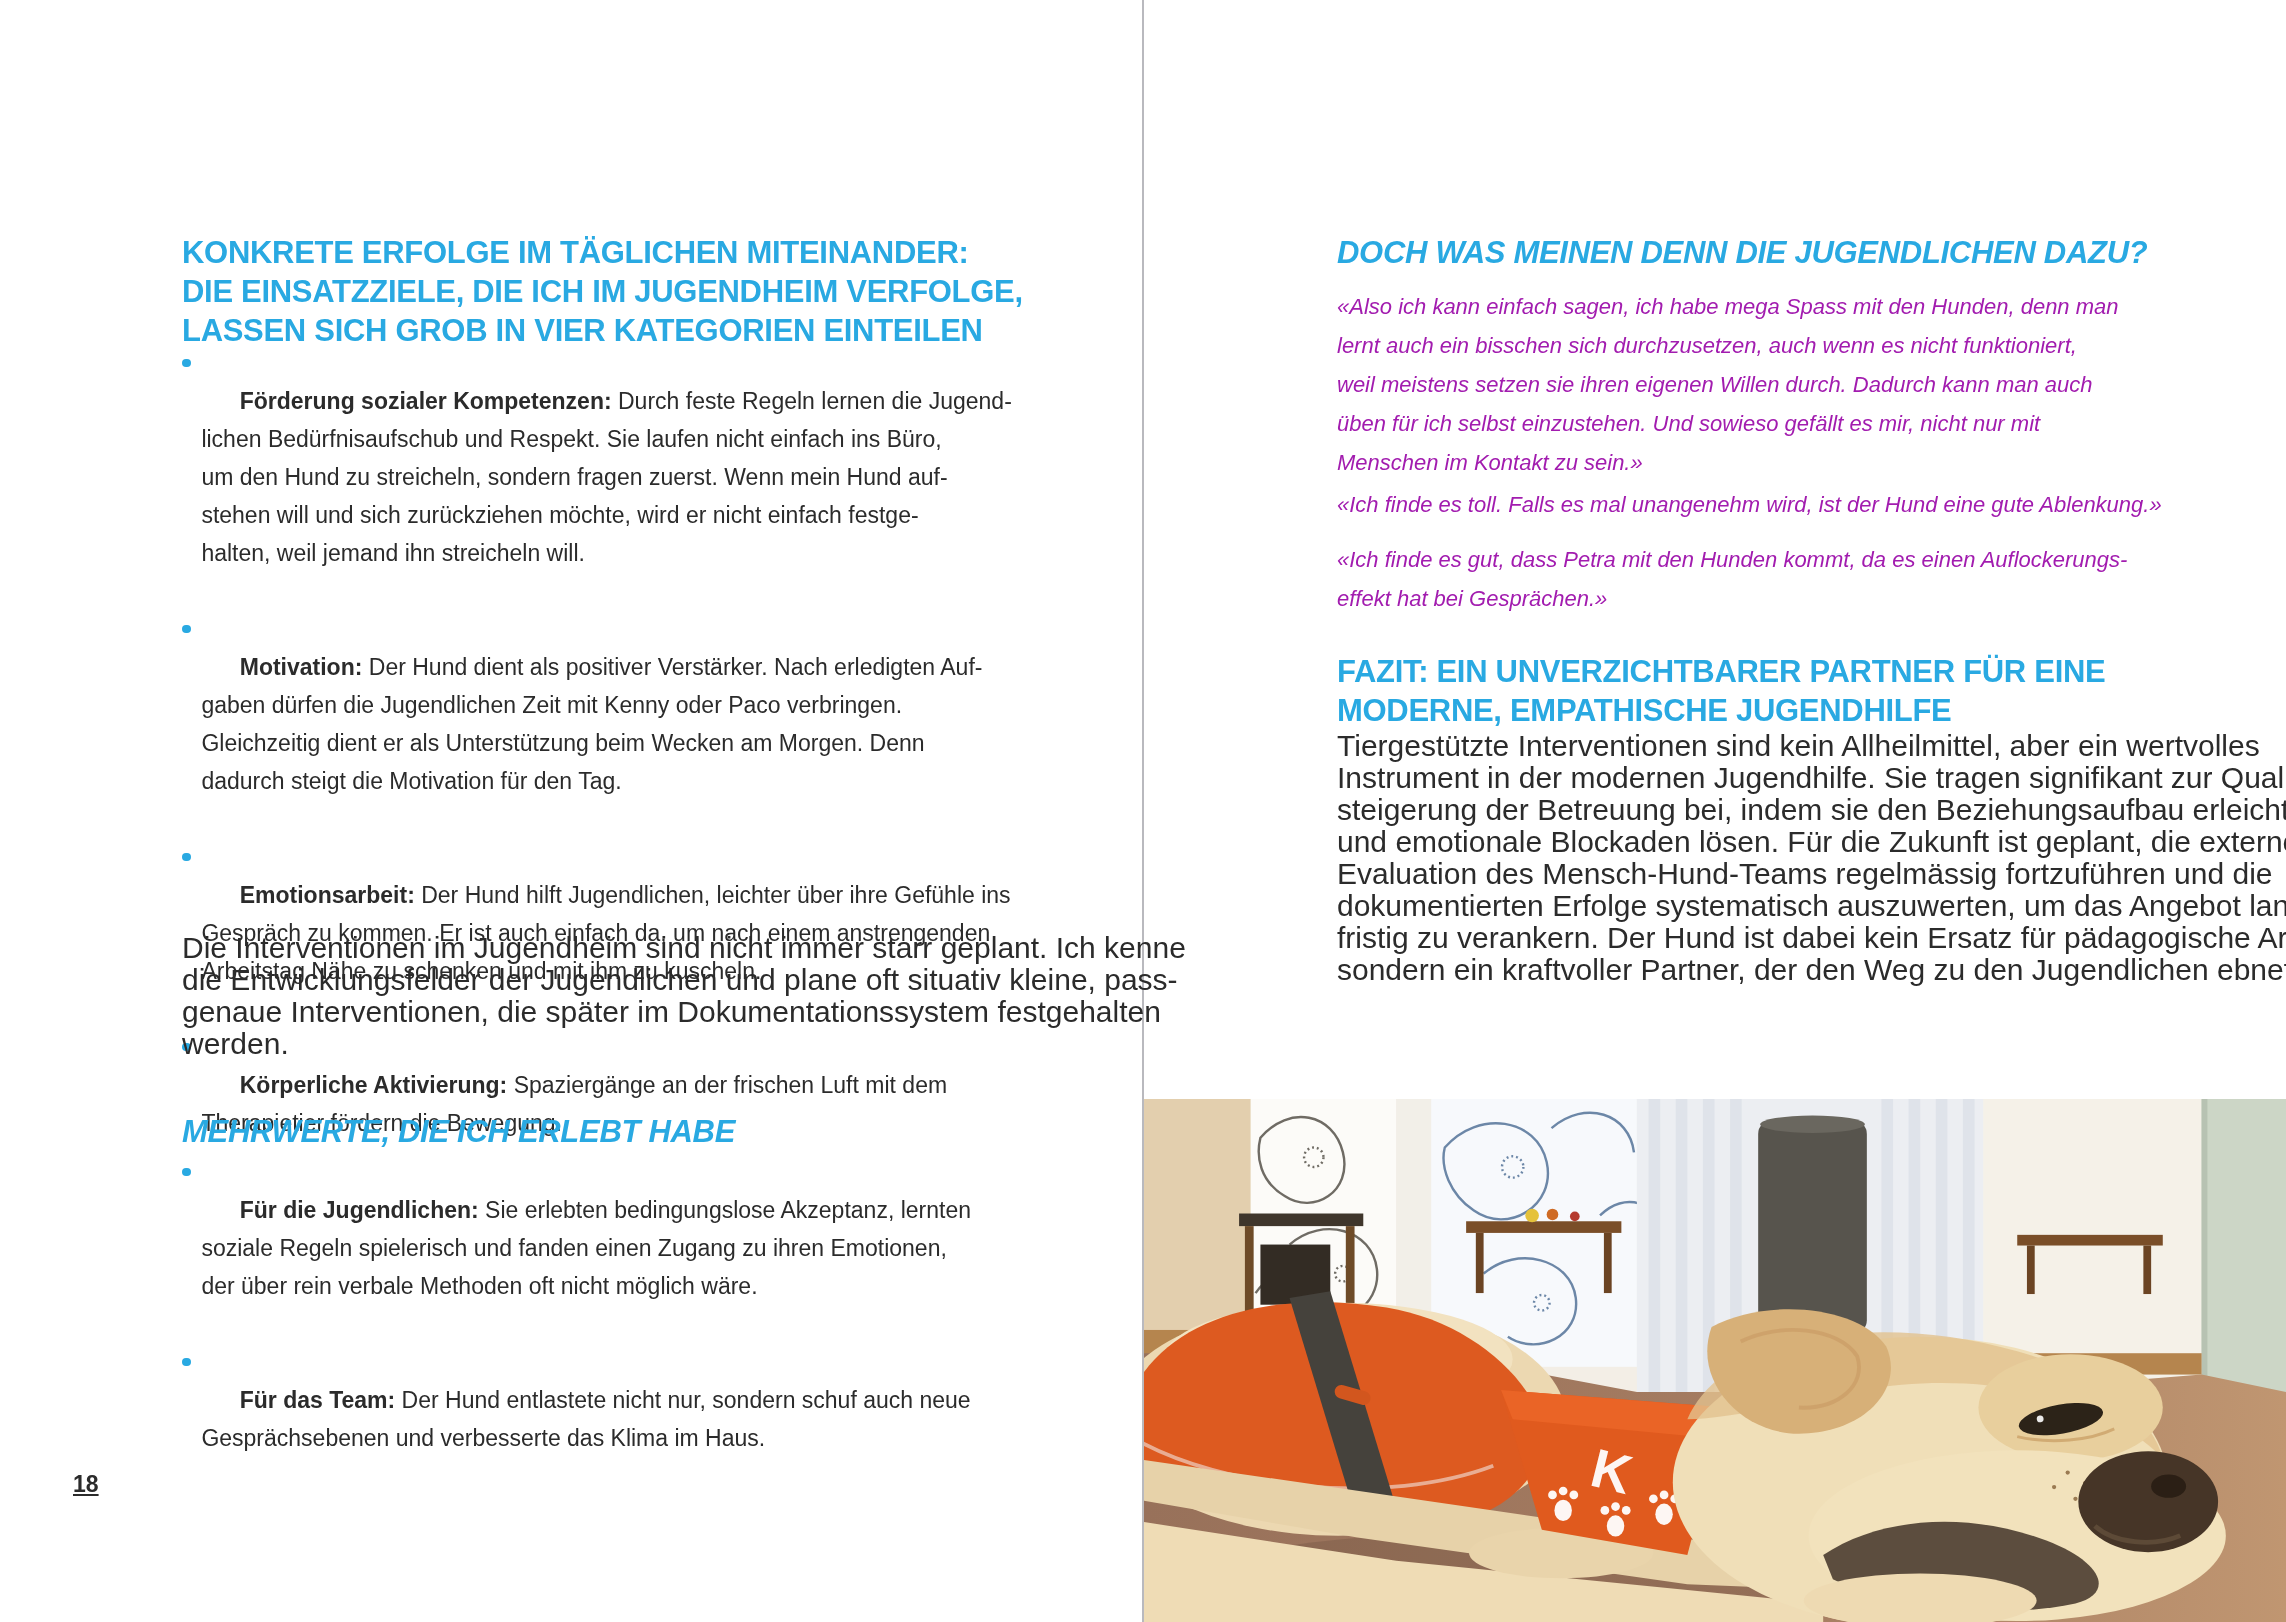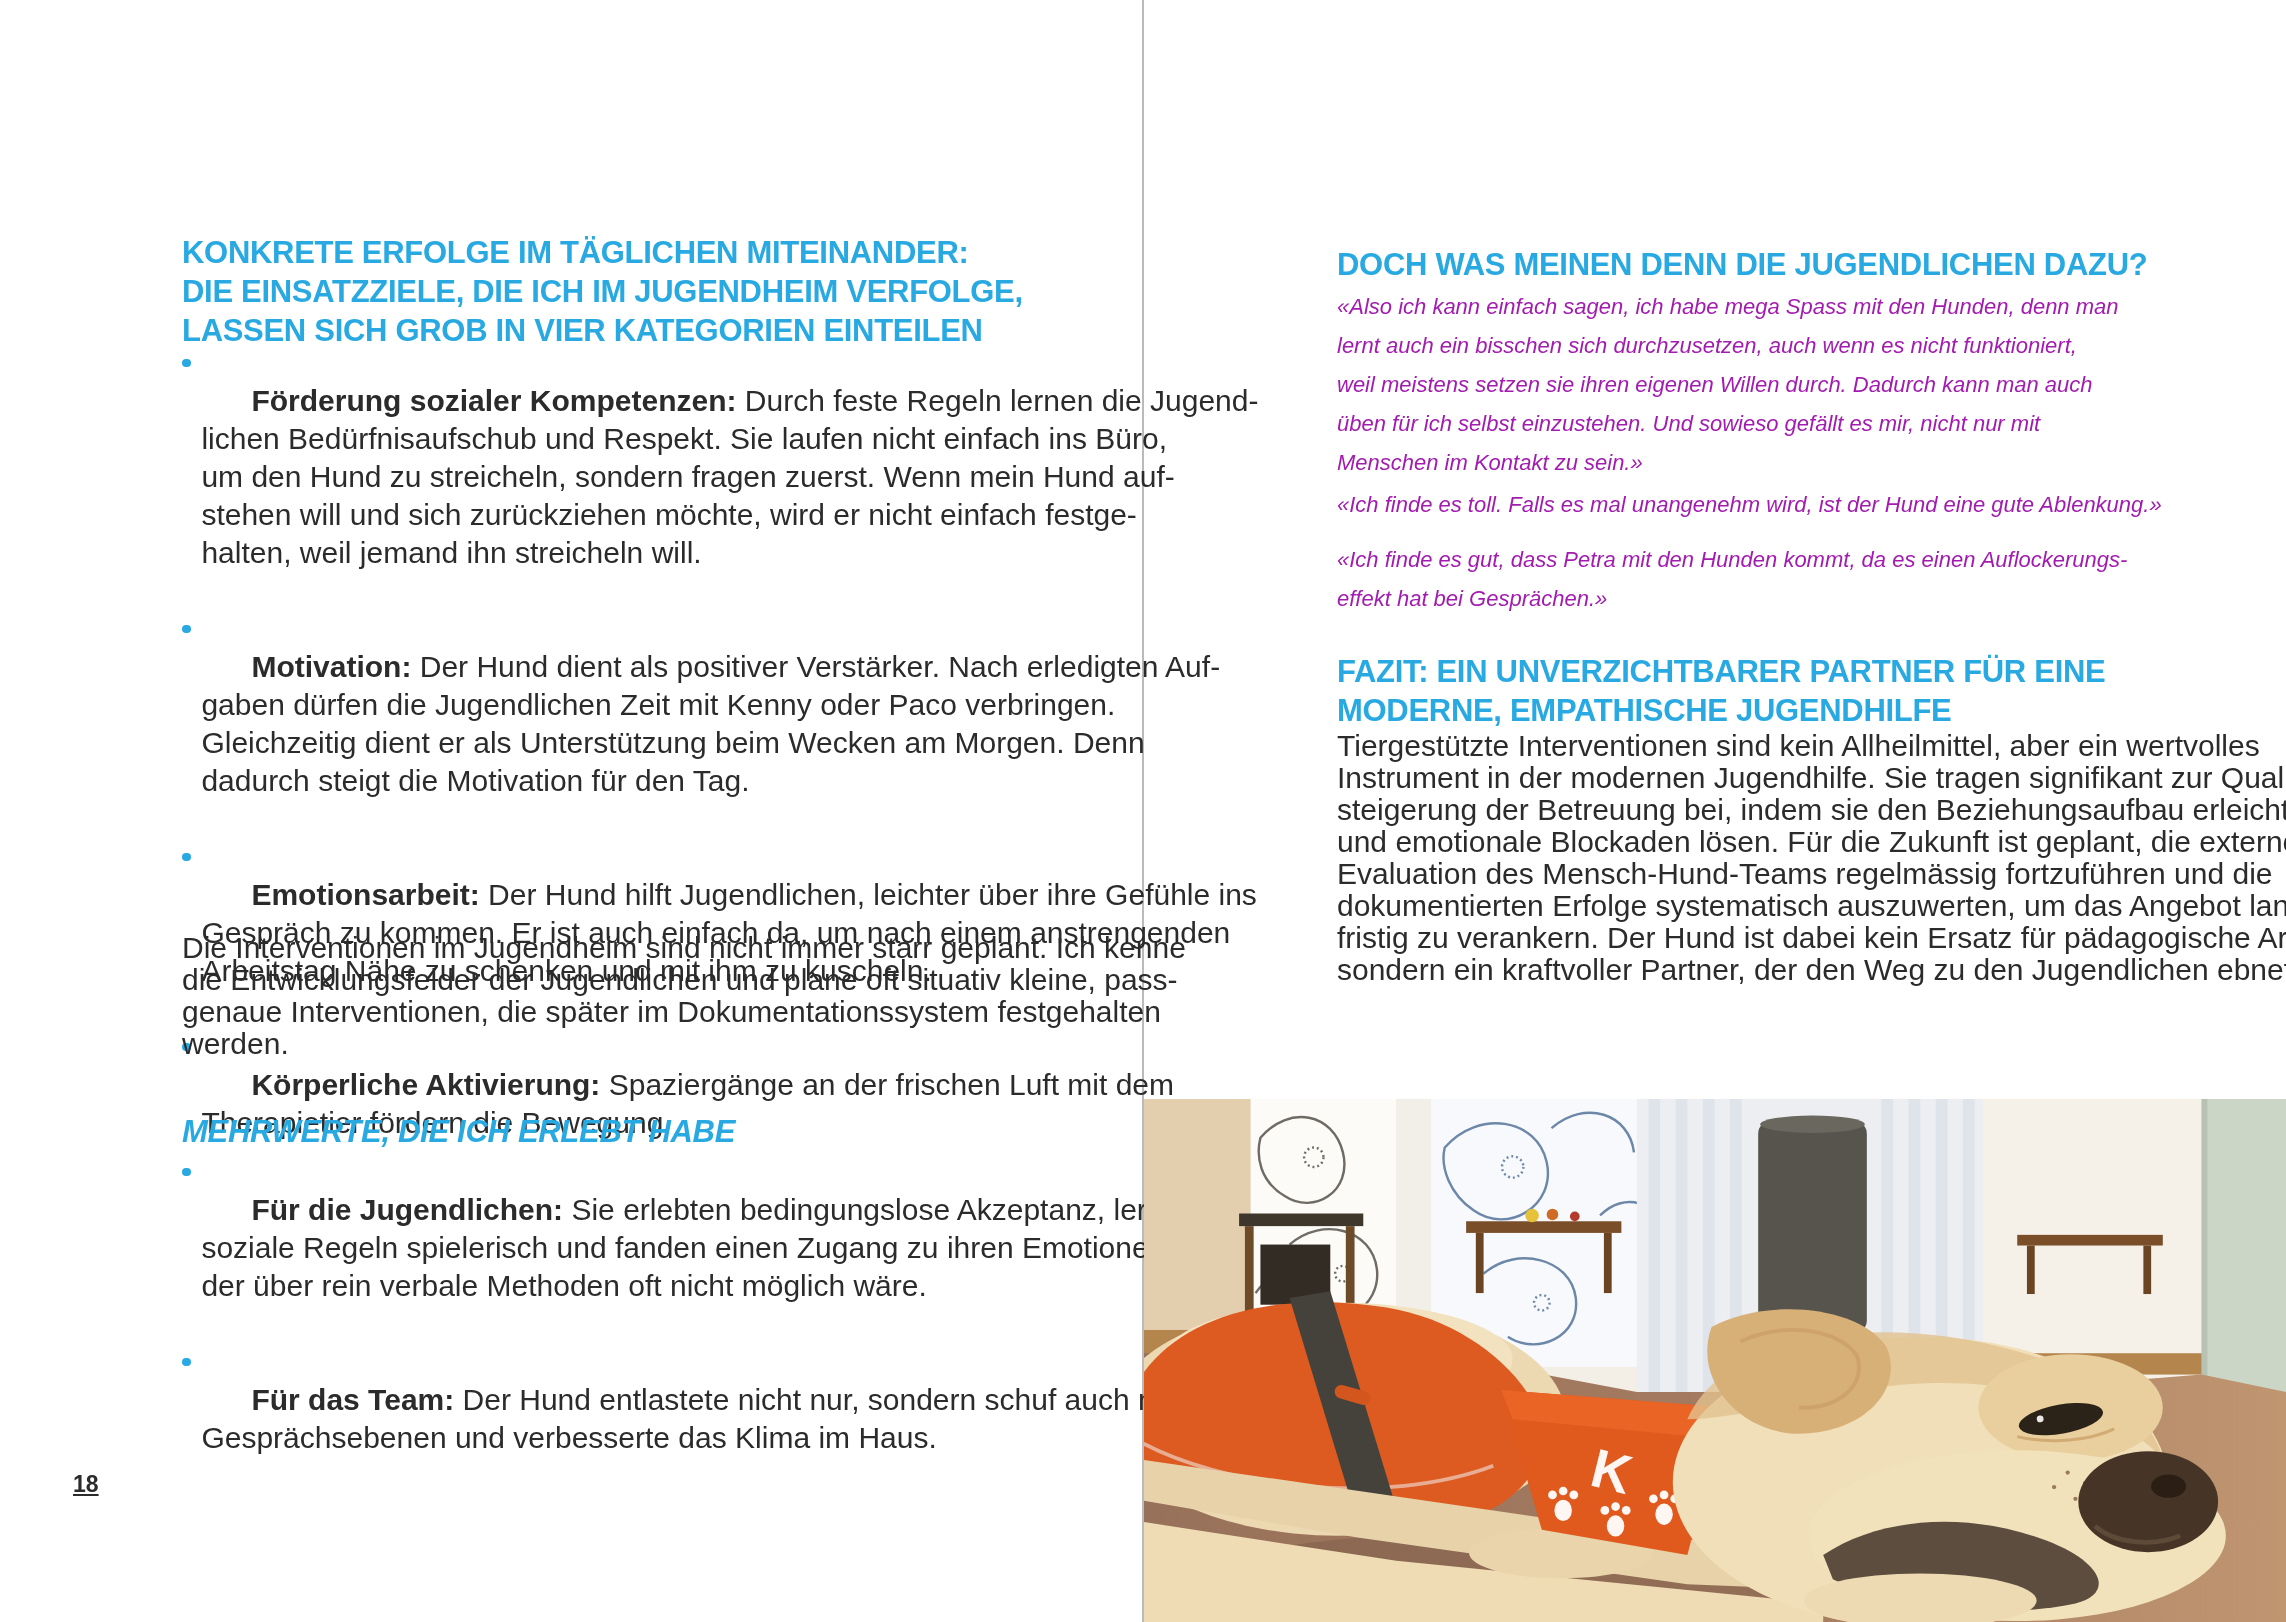--- a/index.html
+++ b/index.html
@@ -8,38 +8,38 @@
     background:#ffffff;color:#2b2b2b;
     font-family:"Liberation Sans", sans-serif;
   }
   .abs{position:absolute;}
   .heading{
     color:#29a9e2;font-weight:bold;font-size:31px;line-height:39px;
     letter-spacing:-0.3px;white-space:pre;
   }
   .body-block{font-size:30px;line-height:32px;white-space:pre;}
   .quote{font-style:italic;font-size:22px;line-height:39px;white-space:pre;color:#a21caf;}
-  ul.dot-list{list-style:none;margin:0;padding:0;font-size:30px;line-height:38px;}
+  ul.dot-list{list-style:none;margin:0;padding:0;font-size:23px;line-height:38px;}
   ul.dot-list li{position:relative;padding-left:19.4px;white-space:pre;}
   ul.dot-list li::before{
     content:"";position:absolute;left:0;top:14.6px;width:8.7px;height:8.7px;
     border-radius:50%;background:#29a9e2;
   }
   ul.dot-list strong{font-weight:bold;}
   .rest{white-space:pre;}
   #divider{left:1142px;top:0;width:1.9px;height:1622px;background:#b9b9be;}
   #page-number{left:73px;top:1471px;font-size:23px;font-weight:bold;text-decoration:underline;}
   
   #left-heading-goals{left:182px;top:233px;width:961px;}
   #goals-list{left:182px;top:344px;width:932px;}
   #left-paragraph{left:182px;top:932px;width:961px;}
   #left-heading-benefits{left:182px;top:1112px;width:961px;font-style:italic;}
   #benefits-list{left:182px;top:1153px;width:932px;}
   
-  #right-heading-question{left:1337px;top:245px;width:949px;}
+  #right-heading-question{left:1337px;top:233px;width:949px;font-style:italic;}
   #quote-1{left:1337px;top:287px;width:949px;}
   #quote-2{left:1337px;top:485px;width:949px;}
   #quote-3{left:1337px;top:540px;width:949px;}
   #right-heading-fazit{left:1337px;top:652px;width:949px;}
   #fazit-body{left:1337px;top:730px;width:949px;}
   #photo-frame{left:1144px;top:1099px;width:1142px;height:523px;overflow:hidden;}
   #photo-frame svg{display:block;}
 </style>
 </head>
 <body>

